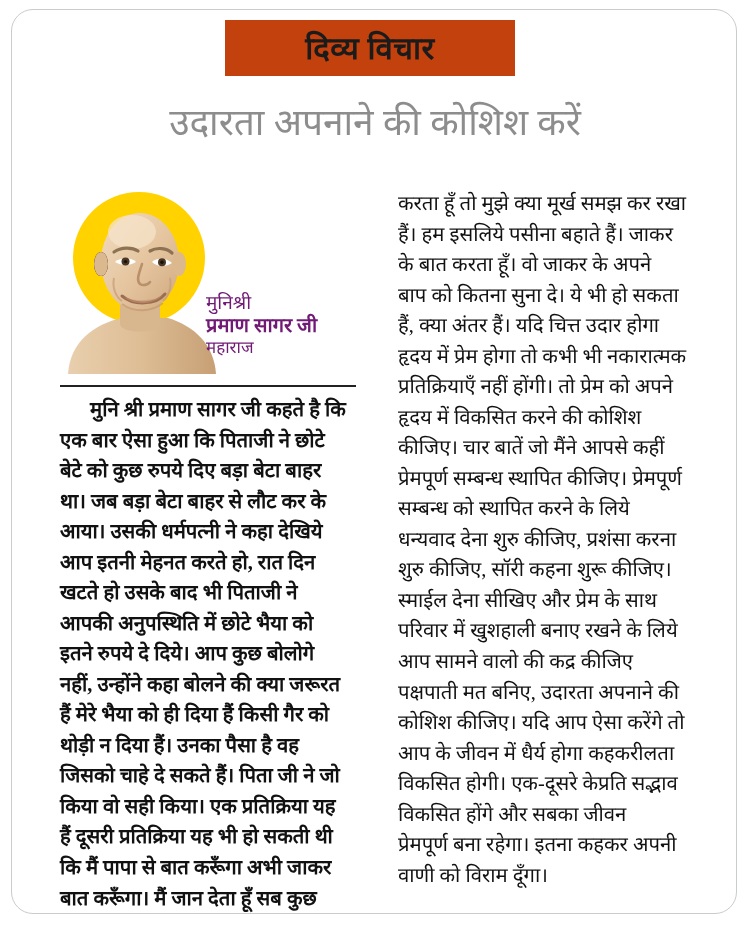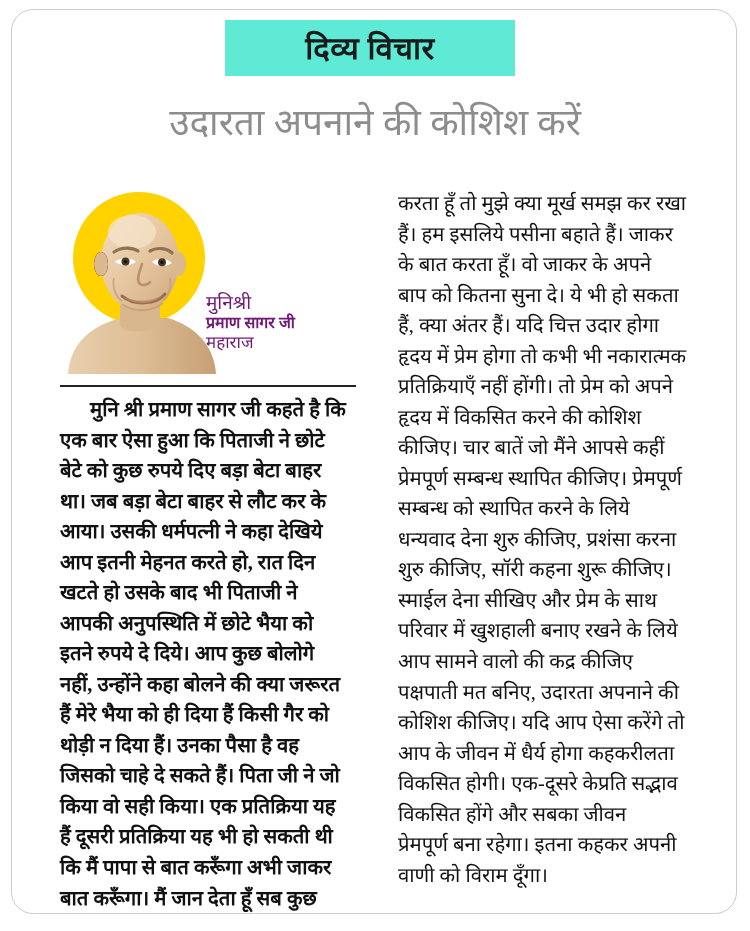--- a/index.html
+++ b/index.html
@@ -34,21 +34,21 @@
     top: 10px;
     width: 726px;
     height: 56px;
   }
   #banner {
     position: absolute;
     left: 213px;
     top: 0;
     width: 290px;
     height: 56px;
-    background: #5eead4;
+    background: #c2410c;
     display: flex;
     align-items: center;
     justify-content: center;
   }
   #banner-title {
     font-family: "Liberation Serif", "DejaVu Serif", serif;
     font-weight: bold;
     font-size: 31px;
     color: #1b1b1b;
     letter-spacing: 0.5px;
@@ -121,21 +121,21 @@
     color: #701a75;
     line-height: 1.18;
   }
   #byline .l1 {
     font-family: "Liberation Serif", "DejaVu Serif", serif;
     font-size: 19px;
     font-weight: normal;
   }
   #byline .l2 {
     font-family: "Liberation Serif", "DejaVu Serif", serif;
-    font-size: 16px;
+    font-size: 20px;
     font-weight: bold;
     white-space: nowrap;
   }
   #byline .l3 {
     font-family: "Liberation Serif", "DejaVu Serif", serif;
     font-size: 17px;
     font-weight: normal;
   }
 
   #rule {

